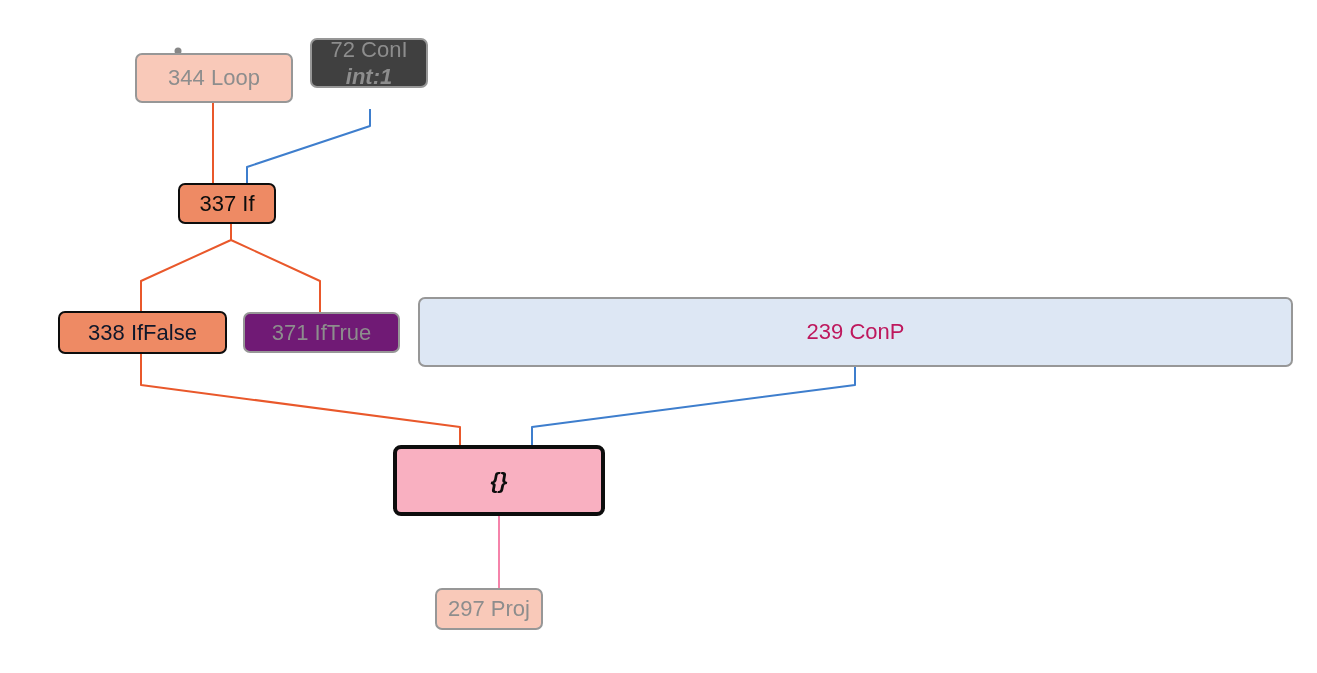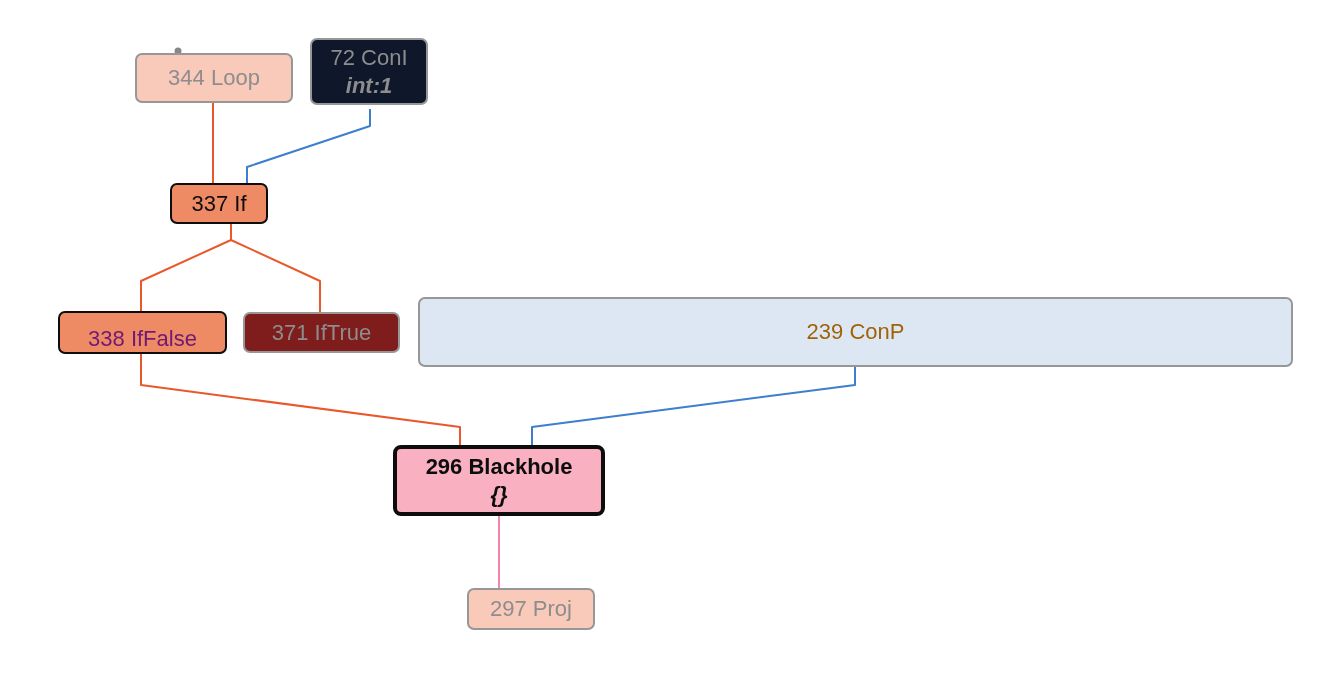--- a/index.html
+++ b/index.html
@@ -52,37 +52,36 @@
       <polyline points="231,224 231,240 320,281 320,313" fill="none" stroke="#e9582b" stroke-width="2" stroke-linejoin="round"></polyline>
       <polyline points="141,354 141,385 460,427 460,446" fill="none" stroke="#e9582b" stroke-width="2" stroke-linejoin="round"></polyline>
       <polyline points="855,367 855,385 532,427 532,446" fill="none" stroke="#3e7ecd" stroke-width="2" stroke-linejoin="round"></polyline>
       <polyline points="499,516 499,589" fill="none" stroke="#f583aa" stroke-width="2" stroke-linejoin="round"></polyline>
       <circle cx="178" cy="51" r="3.5" fill="#878787"></circle>
     </svg>
   <div>
       <div class="node" style="left: 135px; top: 53px; width: 158px; height: 50px; background: rgb(249, 201, 185); border: 2px solid rgb(151, 151, 151); border-radius: 7px; color: rgb(141, 141, 141); font-weight: normal;">
         <div class="label">344 Loop</div>
       </div>
-      <div class="node" style="left: 310px; top: 38px; width: 118px; height: 67px; background: #0f172a; border: 2px solid rgb(151, 151, 151); border-radius: 7px; color: rgb(141, 141, 141); font-weight: normal;">
+      <div class="node" style="left: 310px; top: 38px; width: 118px; height: 50px; background: #404040; border: 2px solid rgb(151, 151, 151); border-radius: 7px; color: rgb(141, 141, 141); font-weight: normal;">
         <div class="label">72 ConI</div>
         <div class="sub">int:1</div>
       </div>
-      <div class="node" style="left: 170px; top: 183px; width: 98px; height: 41px; background: rgb(238, 138, 100); border: 2.5px solid rgb(13, 13, 13); border-radius: 7px; color: rgb(13, 13, 13); font-weight: normal;">
+      <div class="node" style="left: 178px; top: 183px; width: 98px; height: 41px; background: rgb(238, 138, 100); border: 2.5px solid rgb(13, 13, 13); border-radius: 7px; color: rgb(13, 13, 13); font-weight: normal;">
         <div class="label">337 If</div>
       </div>
-      <div class="node" style="left: 58px; top: 311px; width: 169px; height: 43px; background: rgb(238, 138, 100); border: 2.5px solid rgb(13, 13, 13); border-radius: 7px; color: #701a75; font-weight: normal; justify-content: flex-end;">
+      <div class="node" style="left: 58px; top: 311px; width: 169px; height: 43px; background: rgb(238, 138, 100); border: 2.5px solid rgb(13, 13, 13); border-radius: 7px; color: #0f172a; font-weight: normal;">
         <div class="label">338 IfFalse</div>
       </div>
-      <div class="node" style="left: 243px; top: 312px; width: 157px; height: 41px; background: #7f1d1d; border: 2px solid rgb(151, 151, 151); border-radius: 7px; color: rgb(141, 141, 141); font-weight: normal;">
+      <div class="node" style="left: 243px; top: 312px; width: 157px; height: 41px; background: #701a75; border: 2px solid rgb(151, 151, 151); border-radius: 7px; color: rgb(141, 141, 141); font-weight: normal;">
         <div class="label">371 IfTrue</div>
       </div>
-      <div class="node" style="left: 418px; top: 297px; width: 875px; height: 70px; background: rgb(221, 231, 244); border: 2px solid rgb(151, 151, 151); border-radius: 7px; color: #a16207; font-weight: normal;">
+      <div class="node" style="left: 418px; top: 297px; width: 875px; height: 70px; background: rgb(221, 231, 244); border: 2px solid rgb(151, 151, 151); border-radius: 7px; color: #be185d; font-weight: normal;">
         <div class="label">239 ConP</div>
       </div>
       <div class="node" style="left: 393px; top: 445px; width: 212px; height: 71px; background: rgb(249, 176, 193); border: 4px solid rgb(13, 13, 13); border-radius: 8px; color: rgb(13, 13, 13); font-weight: bold;">
-        <div class="label">296 Blackhole</div>
         <div class="sub">{}</div>
       </div>
-      <div class="node" style="left: 435px; top: 588px; width: 128px; height: 42px; background: rgb(249, 201, 185); border: 2px solid rgb(151, 151, 151); border-radius: 7px; color: rgb(141, 141, 141); font-weight: normal; margin-left: 32px;">
+      <div class="node" style="left: 435px; top: 588px; width: 108px; height: 42px; background: rgb(249, 201, 185); border: 2px solid rgb(151, 151, 151); border-radius: 7px; color: rgb(141, 141, 141); font-weight: normal;">
         <div class="label">297 Proj</div>
       </div>
     </div>
 </div>
 
 </body></html>

